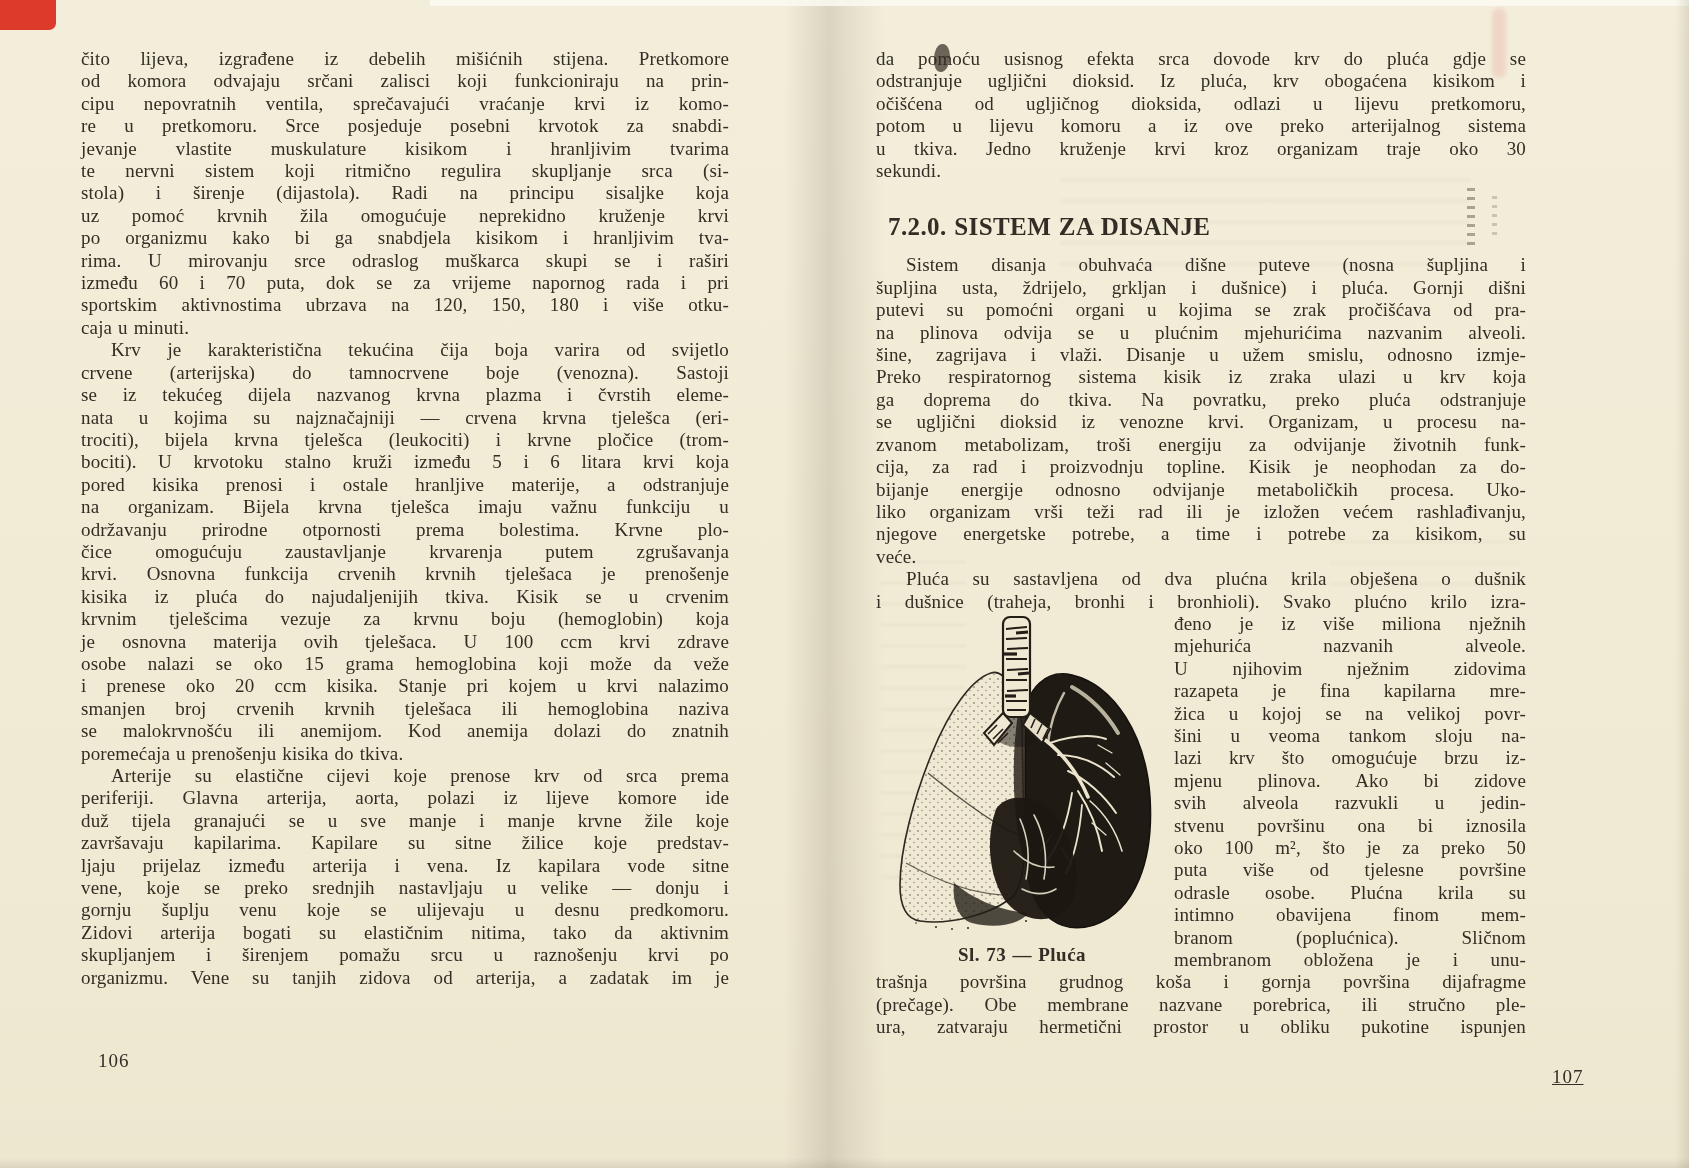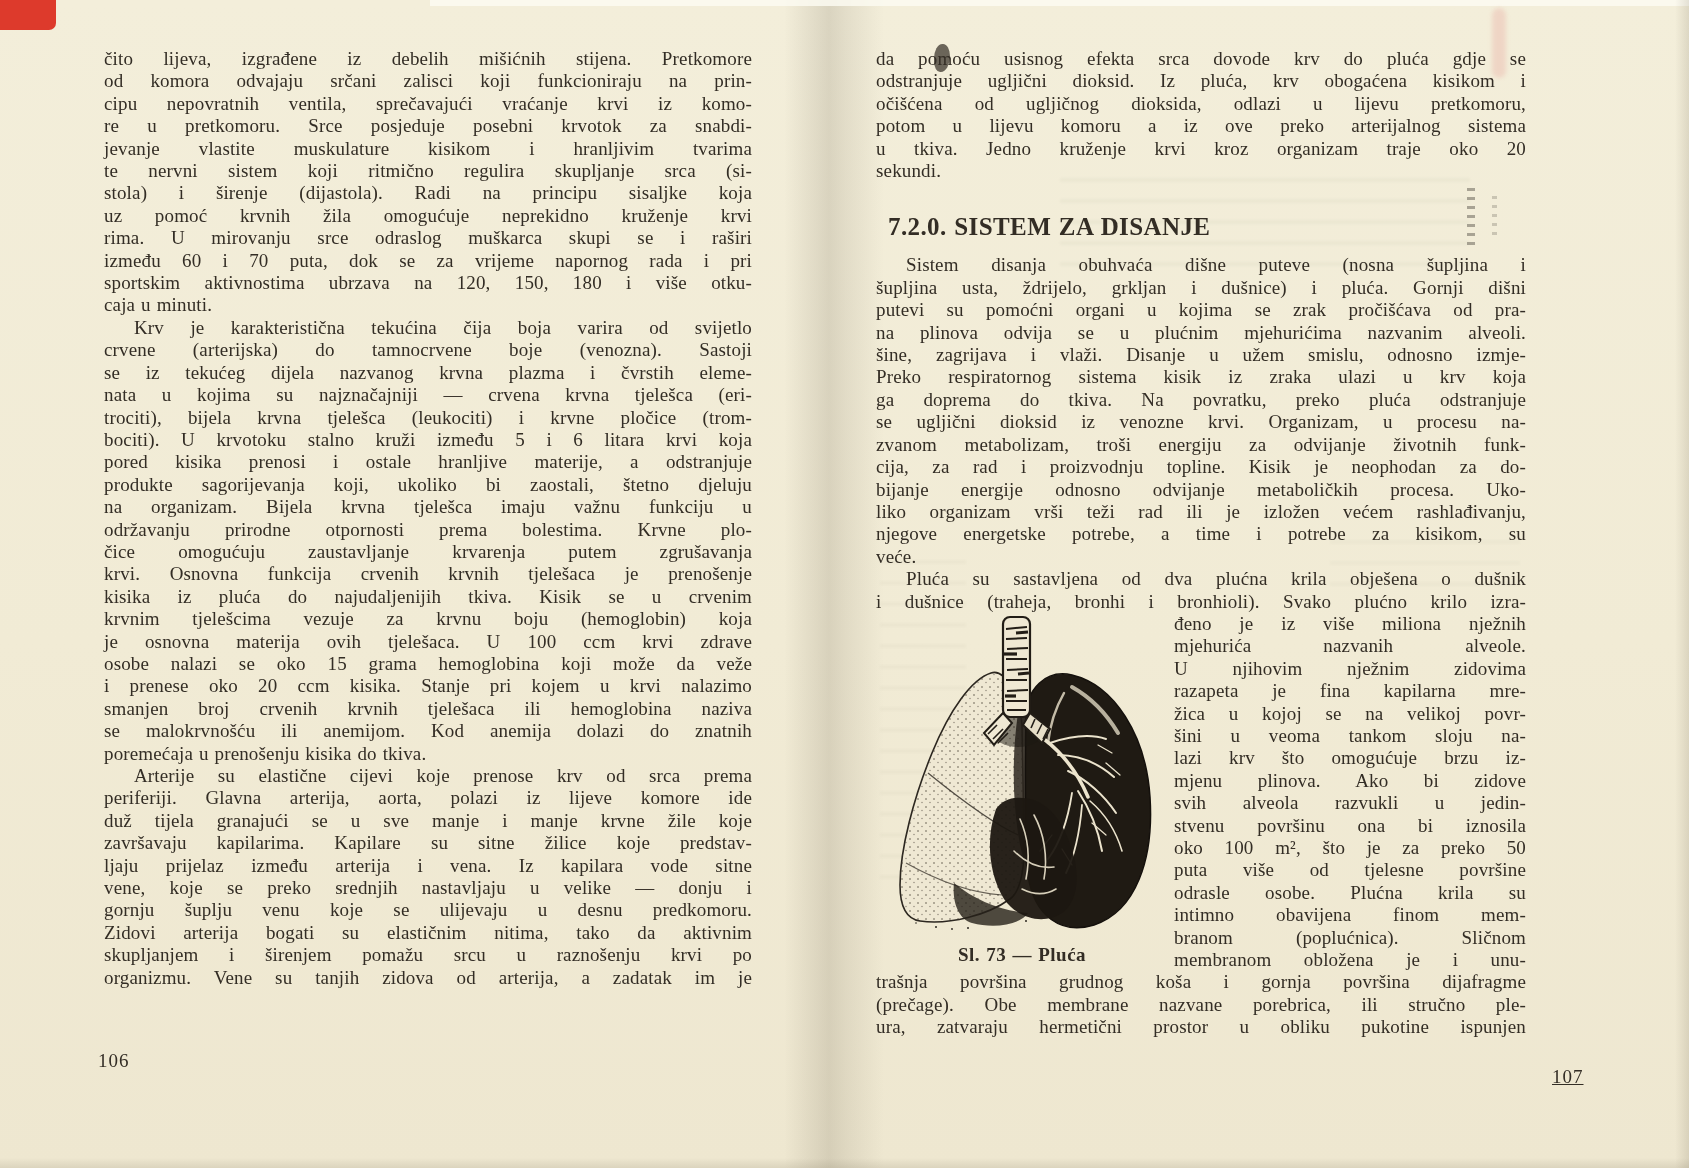--- a/index.html
+++ b/index.html
@@ -25,21 +25,21 @@
     background:repeating-linear-gradient(180deg,rgba(112,118,84,.14) 0 4px,rgba(0,0,0,0) 4px 21px);}
   .bleed.a{left:1060px;top:178px;width:410px;height:104px;}
   .bleed.b{left:880px;top:560px;width:86px;height:330px;opacity:.28;}
   .bleed.c{left:1330px;top:540px;width:190px;height:58px;opacity:.25;}
   .regmark{position:absolute;left:1467px;top:188px;width:8px;height:60px;opacity:.55;
     background:repeating-linear-gradient(180deg,#6b665b 0 3px,rgba(0,0,0,0) 3px 9px);}
   .regmark.small{left:1492px;top:196px;width:5px;height:42px;opacity:.3;}
 
   
   .page{position:absolute;top:48px;width:650px;font-size:19px;line-height:22.4px;word-spacing:1px;letter-spacing:.15px;}
-  .page.left{left:104px;width:648px;}
+  .page.left{left:81px;width:648px;}
   .page.right{left:876px;}
   .para{margin:0;}
   .tline{text-align:justify;text-align-last:justify;white-space:normal;}
   .tline.ragged{text-align-last:left;}
   .tline.indent{text-indent:30px;}
   .heading{font-size:25px;font-weight:bold;letter-spacing:.4px;margin:34px 0 16px 12px;line-height:22px;}
   .fig-row{display:flex;align-items:flex-start;}
   .figure{width:292px;flex:none;margin:2px 0 0 0;}
   .ncol{flex:1;min-width:0;padding-left:6px;}
   .caption{font-weight:bold;font-size:19px;text-align:center;margin-top:8px;letter-spacing:.5px;}
@@ -68,34 +68,34 @@
   <section class="page left">
     <div class="para">
         <div class="tline">čito lijeva, izgrađene iz debelih mišićnih stijena. Pretkomore</div>
         <div class="tline">od komora odvajaju srčani zalisci koji funkcioniraju na prin-</div>
         <div class="tline">cipu nepovratnih ventila, sprečavajući vraćanje krvi iz komo-</div>
         <div class="tline">re u pretkomoru. Srce posjeduje posebni krvotok za snabdi-</div>
         <div class="tline">jevanje vlastite muskulature kisikom i hranljivim tvarima</div>
         <div class="tline">te nervni sistem koji ritmično regulira skupljanje srca (si-</div>
         <div class="tline">stola) i širenje (dijastola). Radi na principu sisaljke koja</div>
         <div class="tline">uz pomoć krvnih žila omogućuje neprekidno kruženje krvi</div>
+        <div class="tline">po organizmu kako bi ga snabdjela kisikom i hranljivim tva-</div>
         <div class="tline">rima. U mirovanju srce odraslog muškarca skupi se i raširi</div>
         <div class="tline">između 60 i 70 puta, dok se za vrijeme napornog rada i pri</div>
         <div class="tline">sportskim aktivnostima ubrzava na 120, 150, 180 i više otku-</div>
         <div class="tline ragged">caja u minuti.</div>
       </div>
     <div class="para">
         <div class="tline indent">Krv je karakteristična tekućina čija boja varira od svijetlo</div>
         <div class="tline">crvene (arterijska) do tamnocrvene boje (venozna). Sastoji</div>
         <div class="tline">se iz tekućeg dijela nazvanog krvna plazma i čvrstih eleme-</div>
         <div class="tline">nata u kojima su najznačajniji — crvena krvna tjelešca (eri-</div>
         <div class="tline">trociti), bijela krvna tjelešca (leukociti) i krvne pločice (trom-</div>
         <div class="tline">bociti). U krvotoku stalno kruži između 5 i 6 litara krvi koja</div>
         <div class="tline">pored kisika prenosi i ostale hranljive materije, a odstranjuje</div>
-        <div class="tline">produkte sagorijevanja koji, ukoliko bi zaostali, štetno djeluju</div>
         <div class="tline">na organizam. Bijela krvna tjelešca imaju važnu funkciju u</div>
         <div class="tline">održavanju prirodne otpornosti prema bolestima. Krvne plo-</div>
         <div class="tline">čice omogućuju zaustavljanje krvarenja putem zgrušavanja</div>
         <div class="tline">krvi. Osnovna funkcija crvenih krvnih tjelešaca je prenošenje</div>
         <div class="tline">kisika iz pluća do najudaljenijih tkiva. Kisik se u crvenim</div>
         <div class="tline">krvnim tjelešcima vezuje za krvnu boju (hemoglobin) koja</div>
         <div class="tline">je osnovna materija ovih tjelešaca. U 100 ccm krvi zdrave</div>
         <div class="tline">osobe nalazi se oko 15 grama hemoglobina koji može da veže</div>
         <div class="tline">i prenese oko 20 ccm kisika. Stanje pri kojem u krvi nalazimo</div>
         <div class="tline">smanjen broj crvenih krvnih tjelešaca ili hemoglobina naziva</div>
@@ -116,21 +116,21 @@
       </div>
   </section>
   <div class="pgnum left-num">106</div>
 
   <section class="page right">
     <div class="para">
         <div class="tline">da pomoću usisnog efekta srca dovode krv do pluća gdje se</div>
         <div class="tline">odstranjuje ugljični dioksid. Iz pluća, krv obogaćena kisikom i</div>
         <div class="tline">očišćena od ugljičnog dioksida, odlazi u lijevu pretkomoru,</div>
         <div class="tline">potom u lijevu komoru a iz ove preko arterijalnog sistema</div>
-        <div class="tline">u tkiva. Jedno kruženje krvi kroz organizam traje oko 20</div>
+        <div class="tline">u tkiva. Jedno kruženje krvi kroz organizam traje oko 30</div>
         <div class="tline ragged">sekundi.</div>
       </div>
     <h2 class="heading">7.2.0. SISTEM ZA DISANJE</h2>
     <div class="para">
         <div class="tline indent">Sistem disanja obuhvaća dišne puteve (nosna šupljina i</div>
         <div class="tline">šupljina usta, ždrijelo, grkljan i dušnice) i pluća. Gornji dišni</div>
         <div class="tline">putevi su pomoćni organi u kojima se zrak pročišćava od pra-</div>
         <div class="tline">na plinova odvija se u plućnim mjehurićima nazvanim alveoli.</div>
         <div class="tline">šine, zagrijava i vlaži. Disanje u užem smislu, odnosno izmje-</div>
         <div class="tline">Preko respiratornog sistema kisik iz zraka ulazi u krv koja</div>

